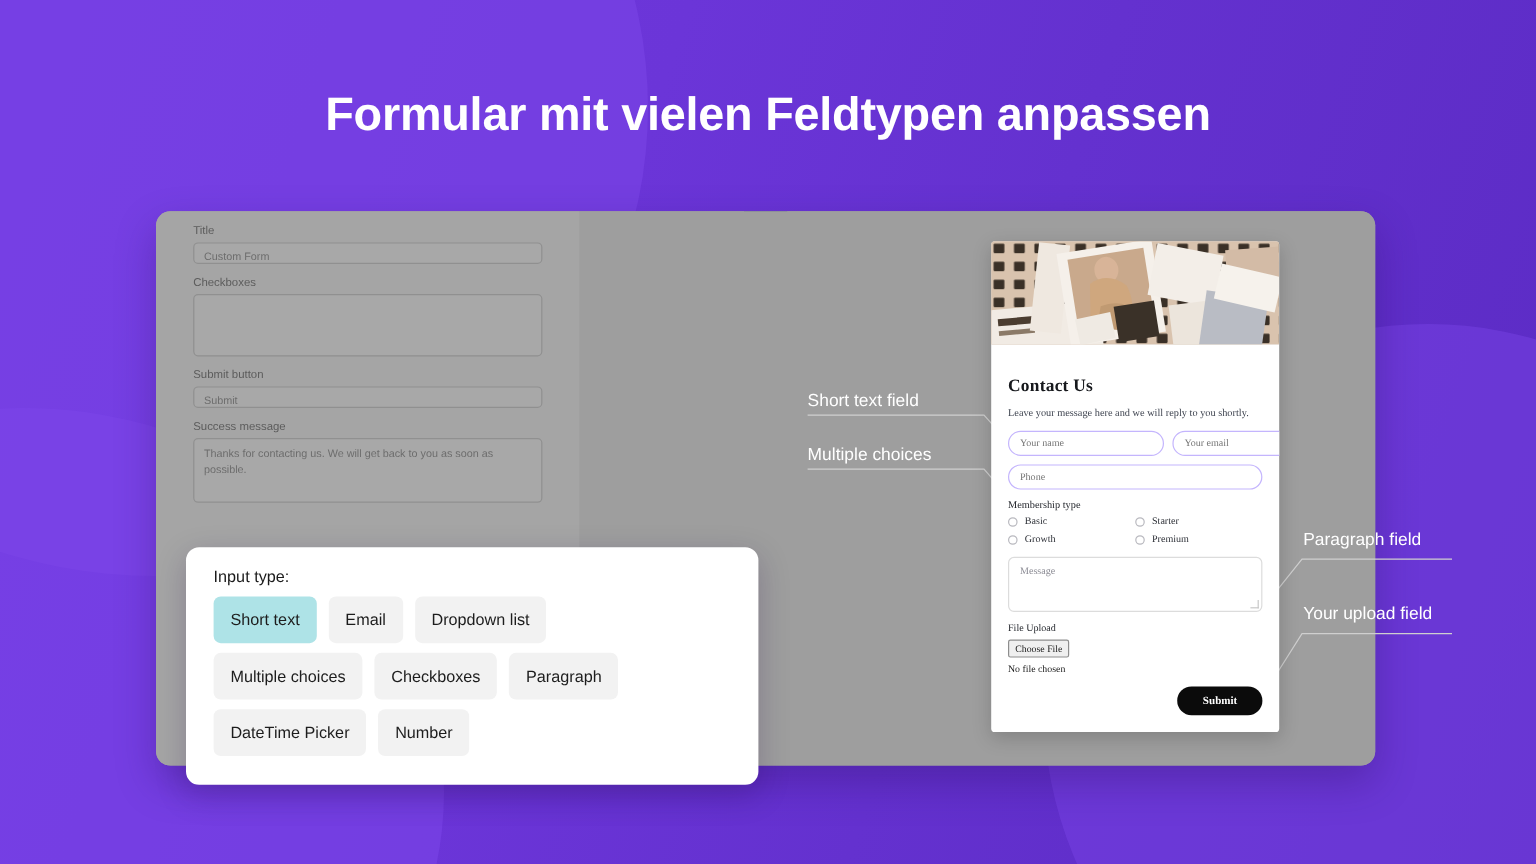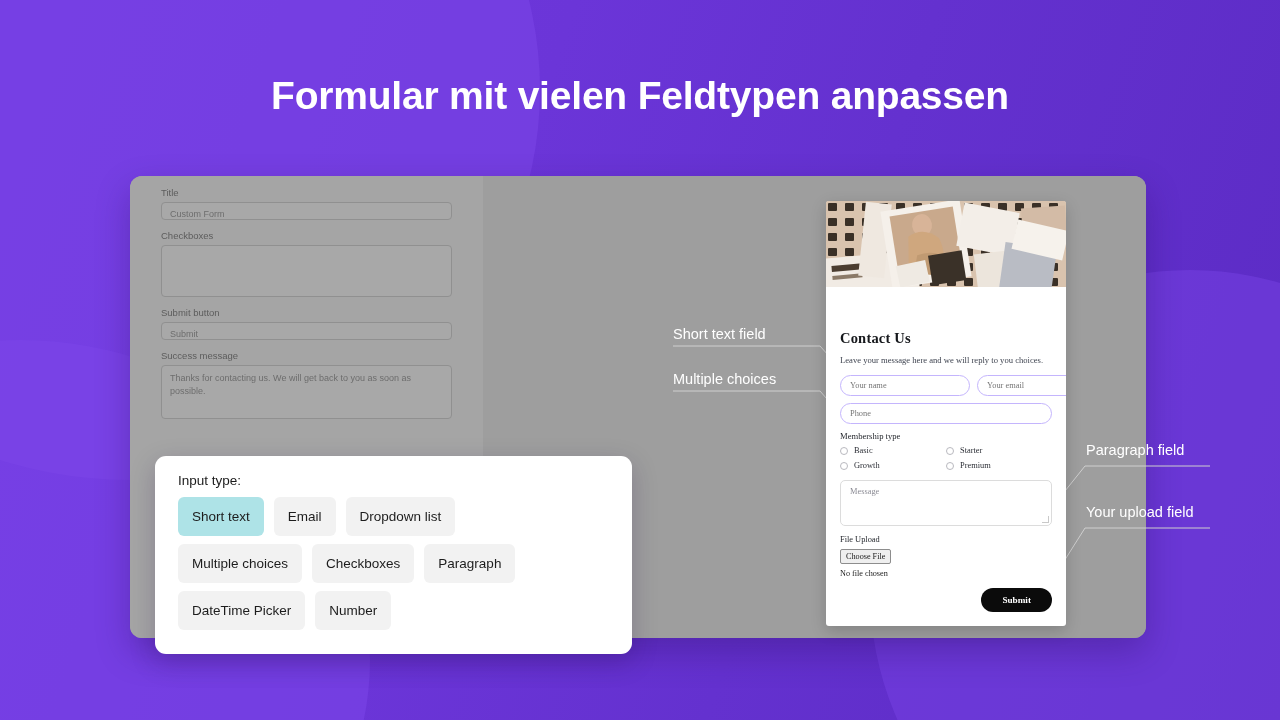--- a/index.html
+++ b/index.html
@@ -130,21 +130,21 @@
     box-shadow: 0 5px 16px rgba(0,0,0,.18);
     font-family: "Liberation Serif", serif;
     overflow: hidden;
   }
   .form-hero {
     height: 86px;
     position: relative;
     overflow: hidden;
     background: #cdb7a2;
   }
-  .form-body { padding: 27px 14px 14px 14px; margin-top: 16px; }
+  .form-body { padding: 27px 14px 14px 14px; }
   .form-h1 {
     font-size: 14.5px;
     font-weight: bold;
     color: #16181c;
     letter-spacing: .2px;
     margin-bottom: 7px;
   }
   .form-sub {
     font-size: 8.6px;
     color: #3f4450;
@@ -344,21 +344,21 @@
           <rect x="150" y="50" width="56" height="40" fill="#ece5dc" transform="rotate(-7 178 70)"></rect>
           <rect x="176" y="44" width="52" height="48" fill="#b9bcc4" transform="rotate(8 200 68)"></rect>
           <rect x="196" y="6" width="44" height="32" fill="#d3bba6" transform="rotate(-4 218 22)"></rect>
           <rect x="188" y="24" width="52" height="30" fill="#f6f2ec" transform="rotate(13 214 40)"></rect>
           <rect x="72" y="62" width="30" height="22" fill="#efeae3" transform="rotate(-12 86 74)"></rect>
         </svg>
       </div>
 
       <div class="form-body">
         <div class="form-h1">Contact Us</div>
-        <div class="form-sub">Leave your message here and we will reply to you choices.</div>
+        <div class="form-sub">Leave your message here and we will reply to you shortly.</div>
 
         <div class="inp-row">
           <input class="inp" placeholder="Your name" style="">
           <input class="inp" placeholder="Your email" style="">
         </div>
         <div class="inp-row">
           <input class="inp" placeholder="Phone" style="">
         </div>
 
         <div class="group-title">Membership type</div>

